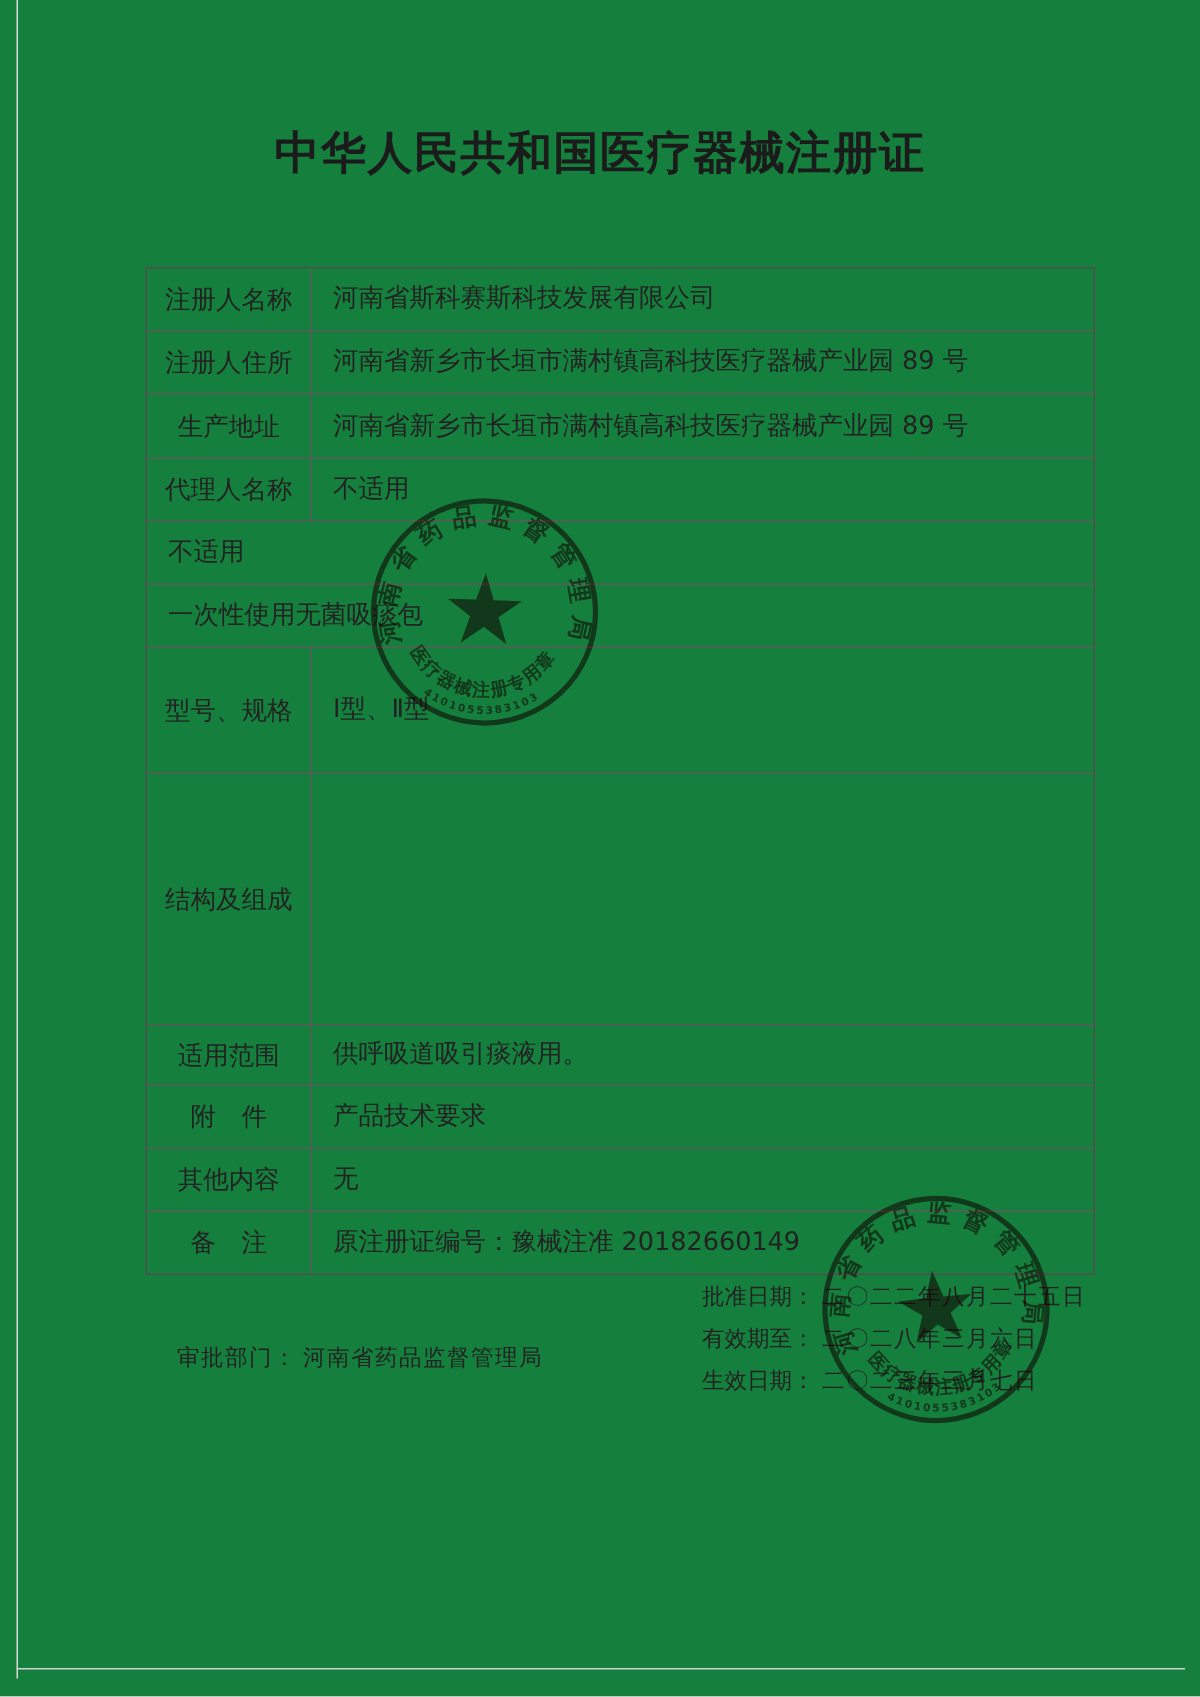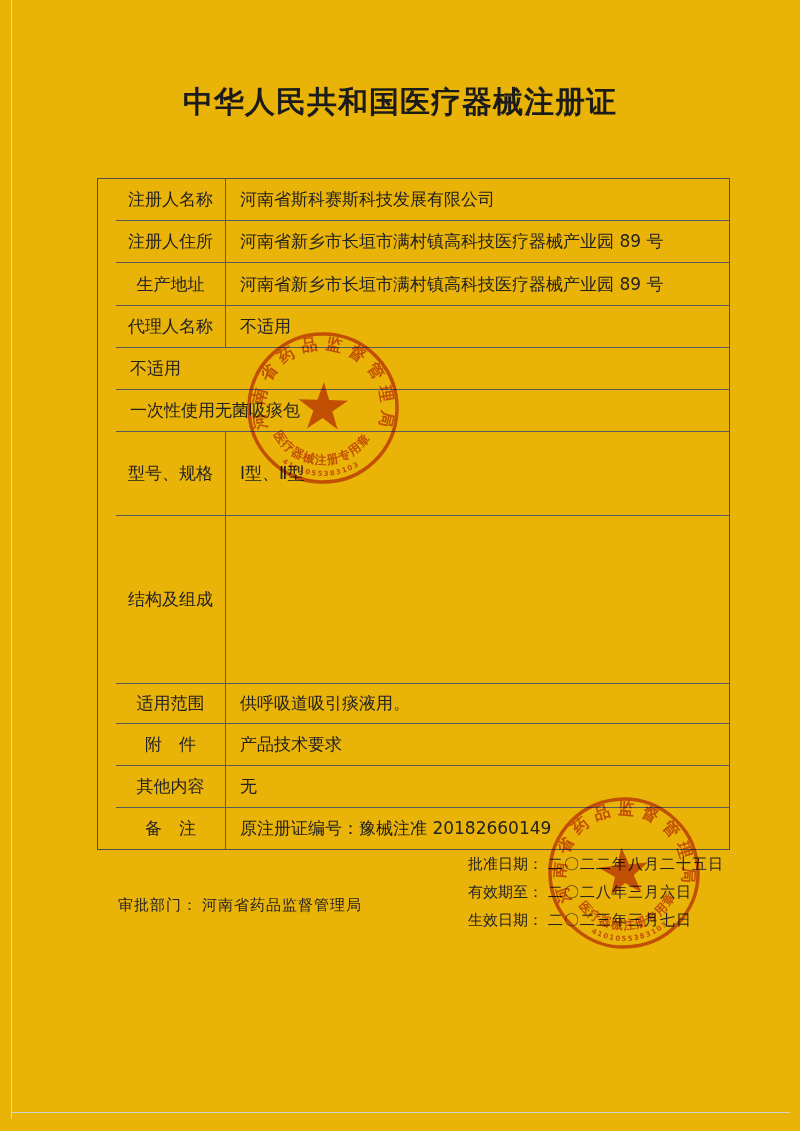--- a/index.html
+++ b/index.html
@@ -1,35 +1,35 @@
 <!DOCTYPE html>
 <html><head>
 <meta charset="utf-8">
 <style>
   html,body { margin:0; padding:0; background:#ffffff; }
   .page {
     position:relative; width:800px; height:1131px;
-    background:#eab308; overflow:hidden;
+    background:#15803d; overflow:hidden;
     font-family:"DejaVu Sans", sans-serif; color:#262626;
   }
   .scan-edge-left  { position:absolute; left:11px; top:0; width:1px; height:1119px; background:#dadada; }
   .scan-edge-bottom{ position:absolute; left:11px; top:1112px; width:779px; height:1px; background:#d2d2d2; }
 
   .title {
     position:absolute; top:82px; left:0; width:100%;
     text-align:center; font-size:30px; font-weight:bold;
     letter-spacing:1px; color:#1b1b1b;
   }
   .regline { position:absolute; top:144px; left:118px; font-size:17px; color:#222; }
   .regline .val { margin-left:6px; }
 
   .cert-table {
     position:absolute; left:97px; top:178px; width:633px;
     border:1px solid #4e4e4e; box-sizing:border-box;
-    display:flex; flex-direction:column; background:transparent;padding-left:18px;
+    display:flex; flex-direction:column; background:transparent;
   }
   .trow { display:flex; border-bottom:1px solid #5a5a5a; box-sizing:border-box; }
   .trow:last-child { border-bottom:none; }
   .cell-label {
     flex:0 0 110px; width:110px; border-right:1px solid #5a5a5a;
     display:flex; align-items:center; justify-content:center;
     font-size:17px; color:#222; text-align:center; box-sizing:border-box;
   }
   .cell-value {
     flex:1; display:flex; align-items:center;

